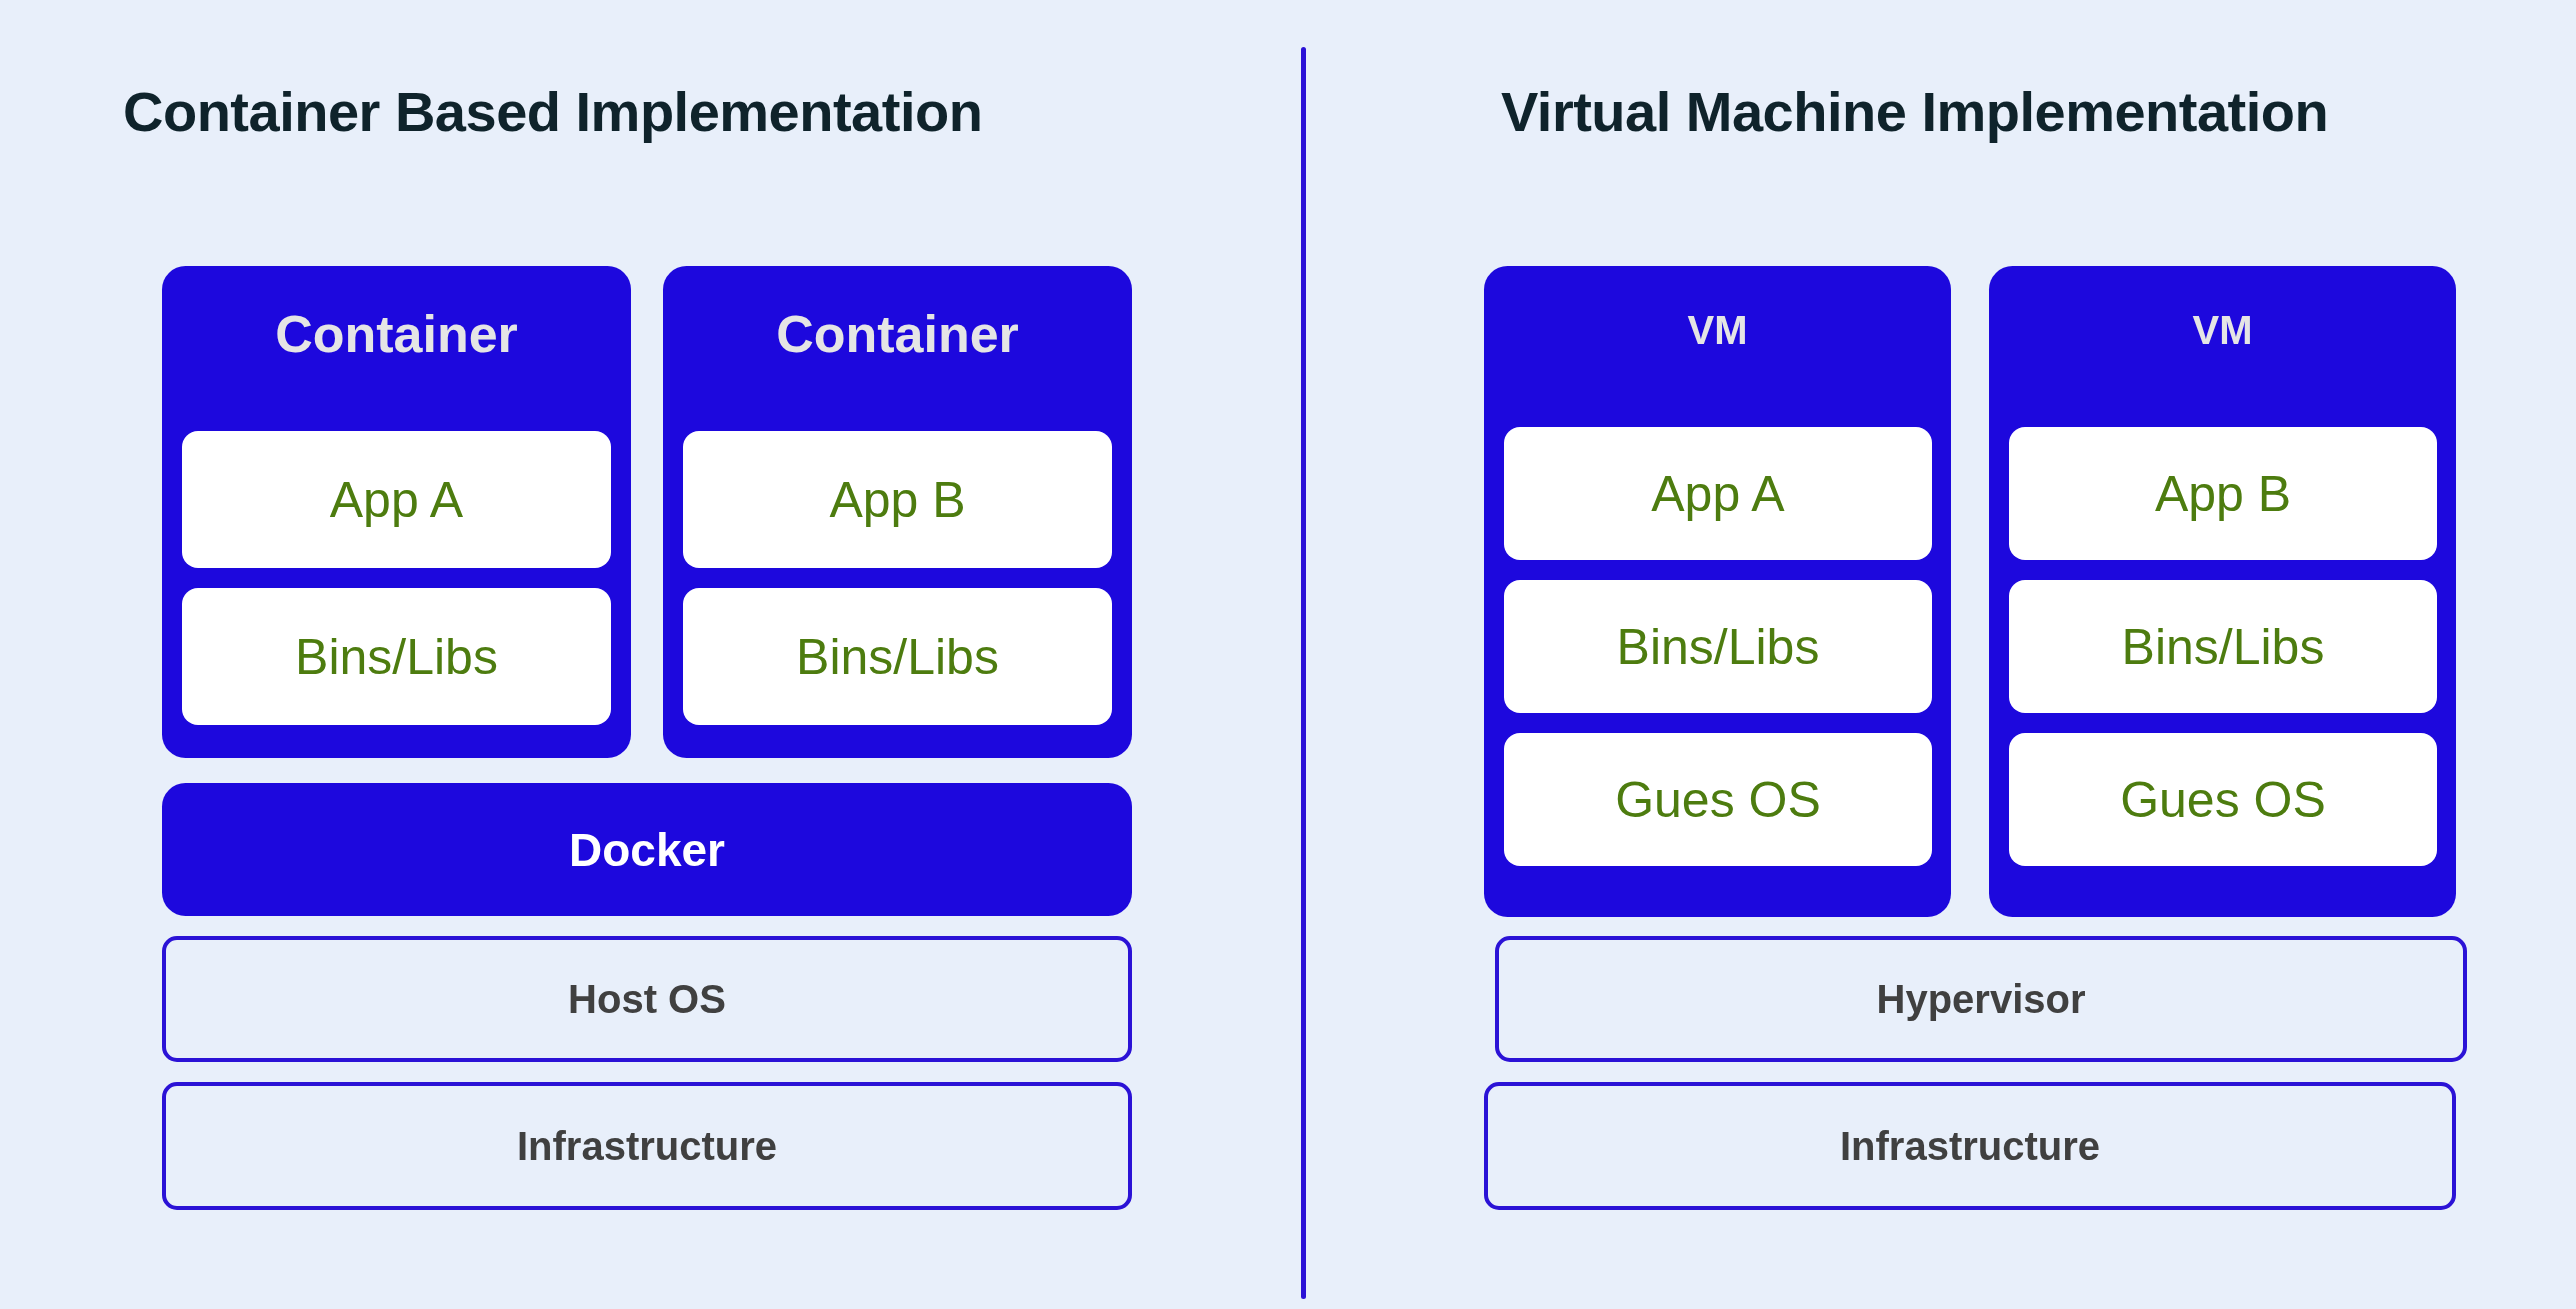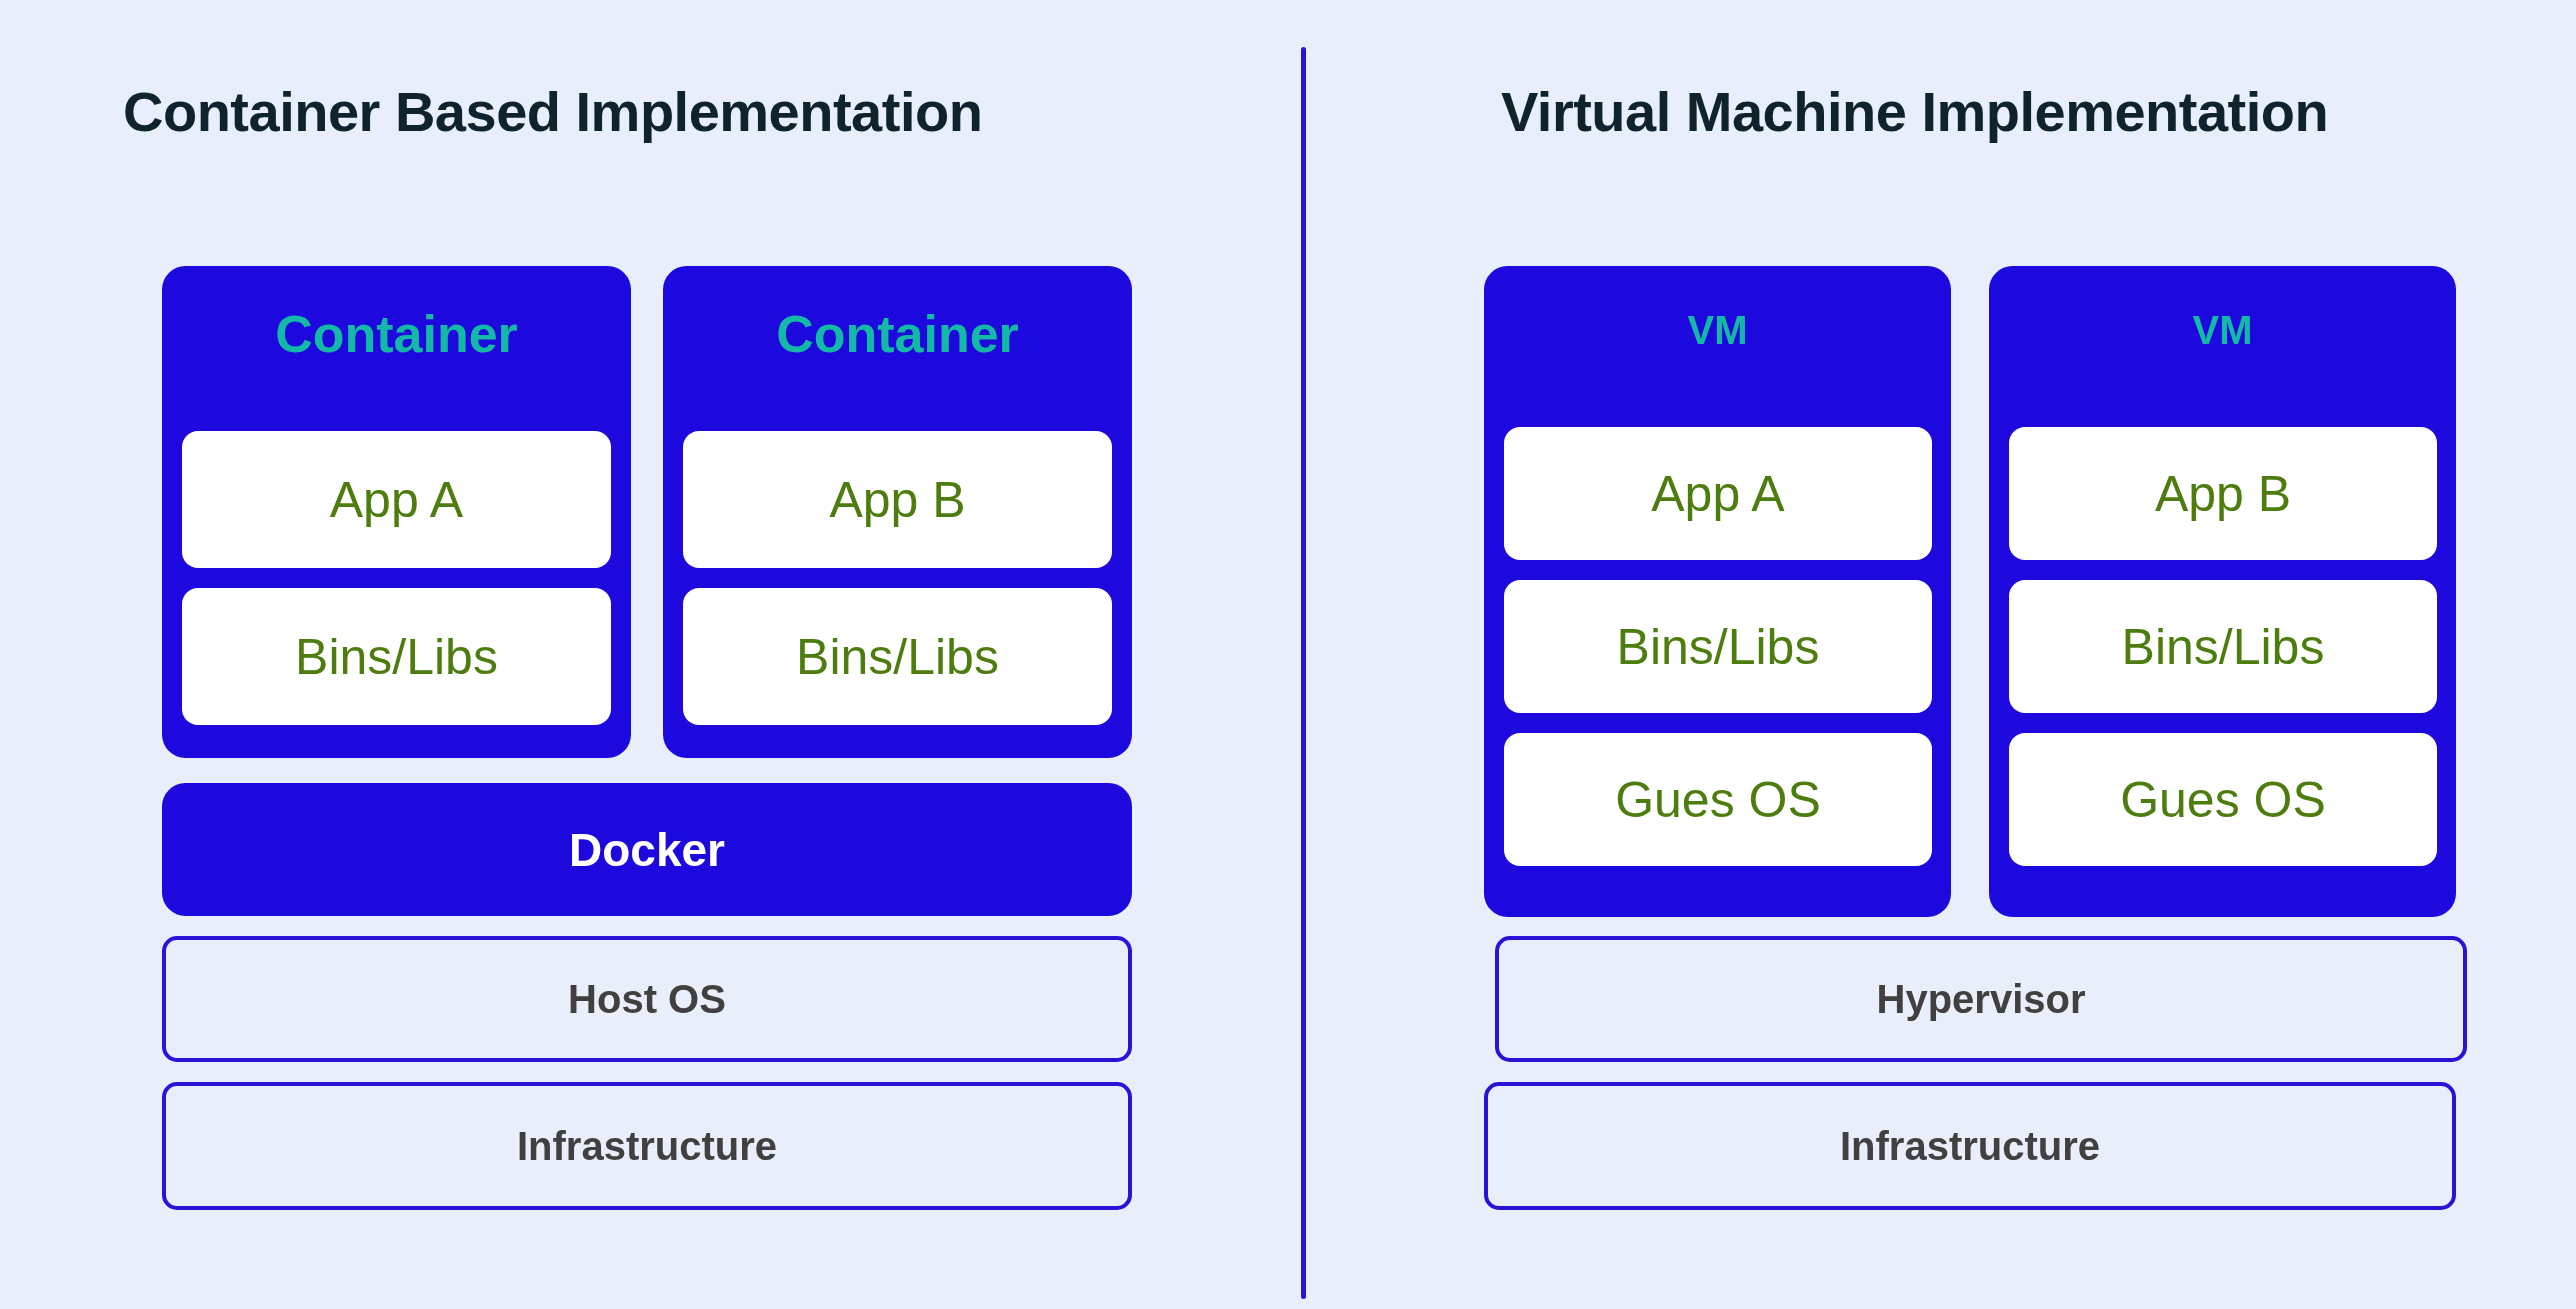--- a/index.html
+++ b/index.html
@@ -56,21 +56,21 @@
   
   .vm-col {
     position: absolute;
     background: #1d08dd;
     border-radius: 23.5px;
     box-sizing: border-box;
     padding: 0;
   }
   .vm-head {
     text-align: center;
-    color: #14b8a6;
+    color: #e5e5e5;
     font-weight: bold;
     white-space: nowrap;
   }
   .inner-box {
     position: absolute;
     background: #ffffff;
     border-radius: 16px;
     display: flex;
     align-items: center;
     justify-content: center;

